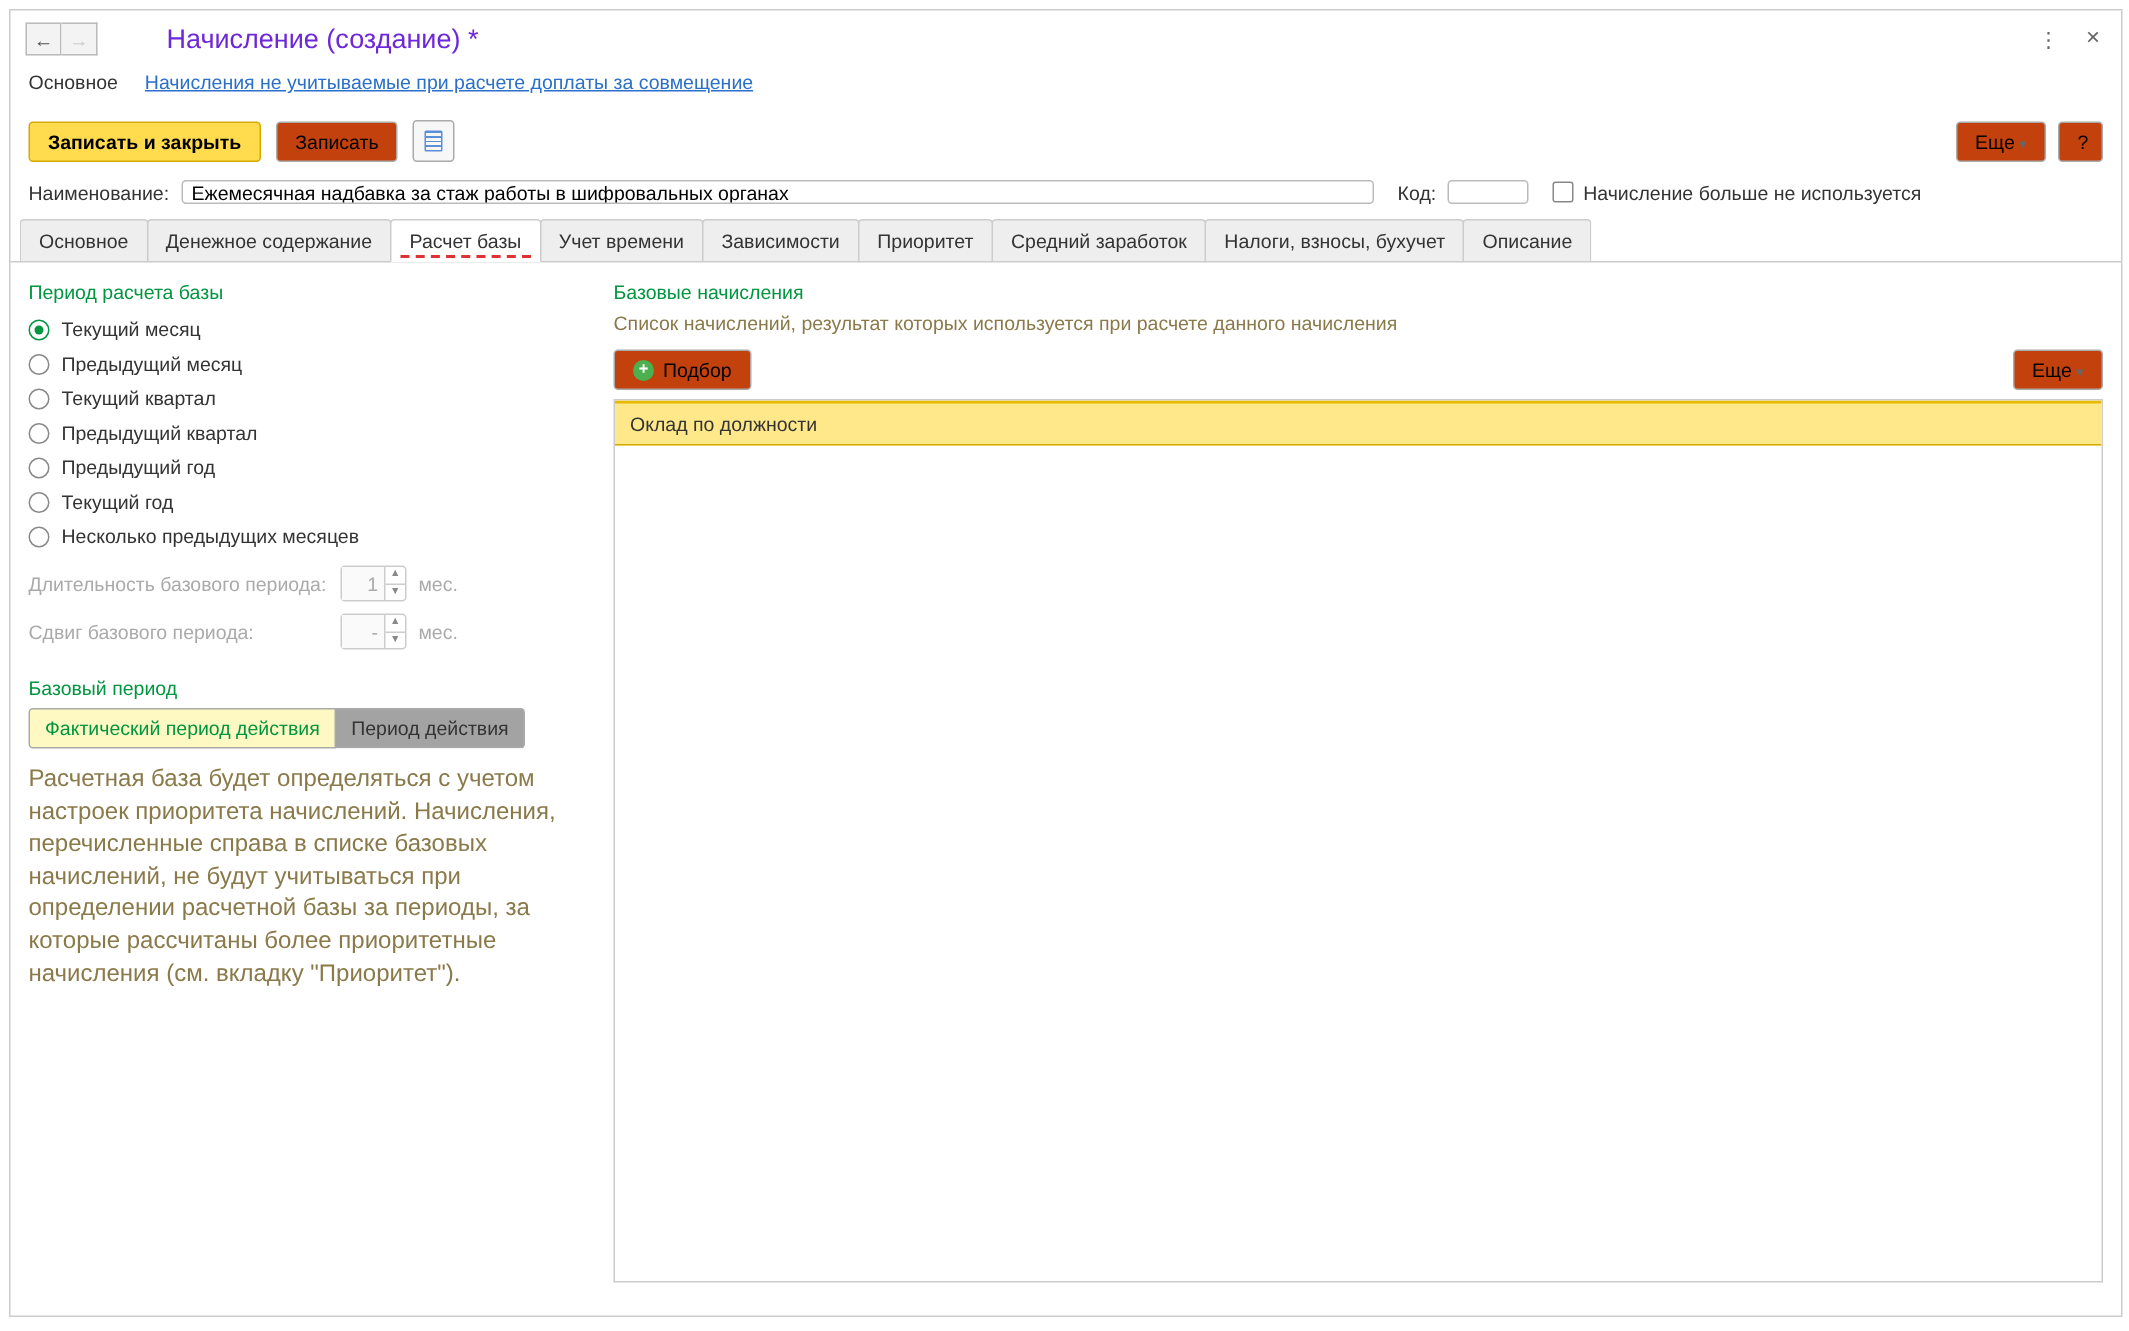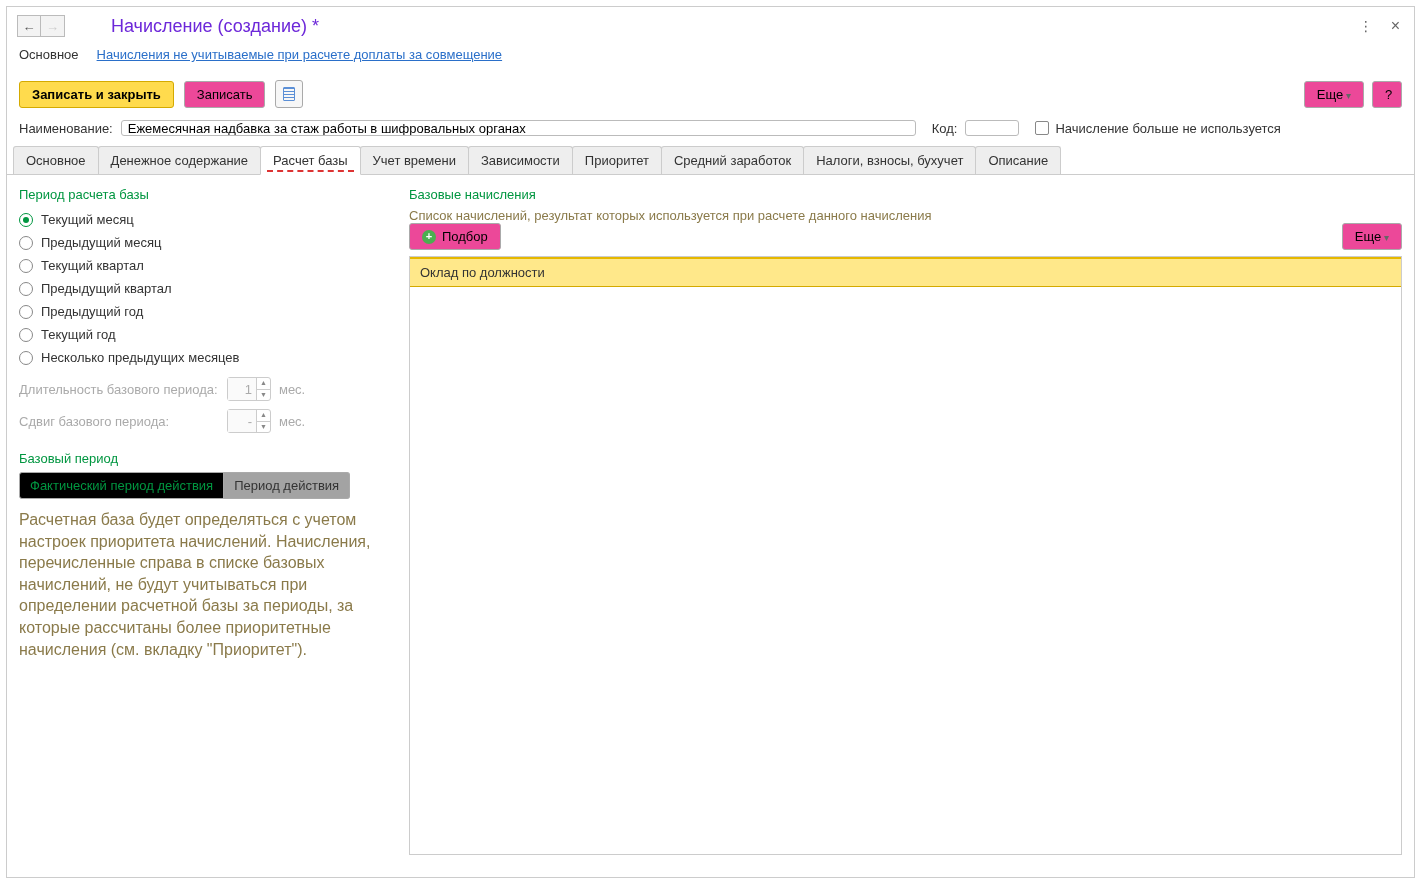--- a/index.html
+++ b/index.html
@@ -59,21 +59,21 @@
   .nav-row .main-nav { color: #333; }
   .nav-row a { color: #2a6fc9; text-decoration: underline; cursor: pointer; }
   .toolbar {
     padding: 8px 12px;
     display: flex;
     align-items: center;
     gap: 10px;
   }
   .btn {
     border: 1px solid #aaa;
-    background: #ec4899;
+    background: #c2410c;
     padding: 5px 12px;
     font-size: 13px;
     border-radius: 3px;
     cursor: pointer;
   }
   .btn-yellow {
     background: #ffdb4d;
     border: 1px solid #d4aa00;
     font-weight: bold;
   }
@@ -199,29 +199,29 @@
   }
   .toggle-btn {
     border: 1px solid #aaa;
     padding: 5px 10px;
     font-size: 13px;
     background: #a3a3a3;
     cursor: pointer;
   }
   .toggle-btn:first-child { border-radius: 3px 0 0 3px; }
   .toggle-btn:last-child { border-radius: 0 3px 3px 0; border-left: none; }
-  .toggle-btn.selected { color: #009640; background: #000000; }
+  .toggle-btn.selected { color: #009640; background: #fef9c3; }
   .note-text {
     color: #8a7a4a;
     font-size: 16px;
     margin-top: 10px;
     line-height: 1.35;
   }
   .right-panel { flex: 1; display: flex; flex-direction: column; }
-  .sub-desc { color: #8a7a4a; }
+  .sub-desc { color: #8a7a4a; margin-bottom: 10px; }
   .right-toolbar { display: flex; align-items: center; margin-bottom: 6px; }
   .btn-podbor { display: flex; align-items: center; gap: 6px; }
   .plus-icon {
     width: 14px; height: 14px; border-radius: 50%;
     background: #4caf50; color: #fff; font-size: 11px; font-weight: bold;
     display: flex; align-items: center; justify-content: center;
     line-height: 1;
   }
   .table-area {
     border: 1px solid #ccc;

